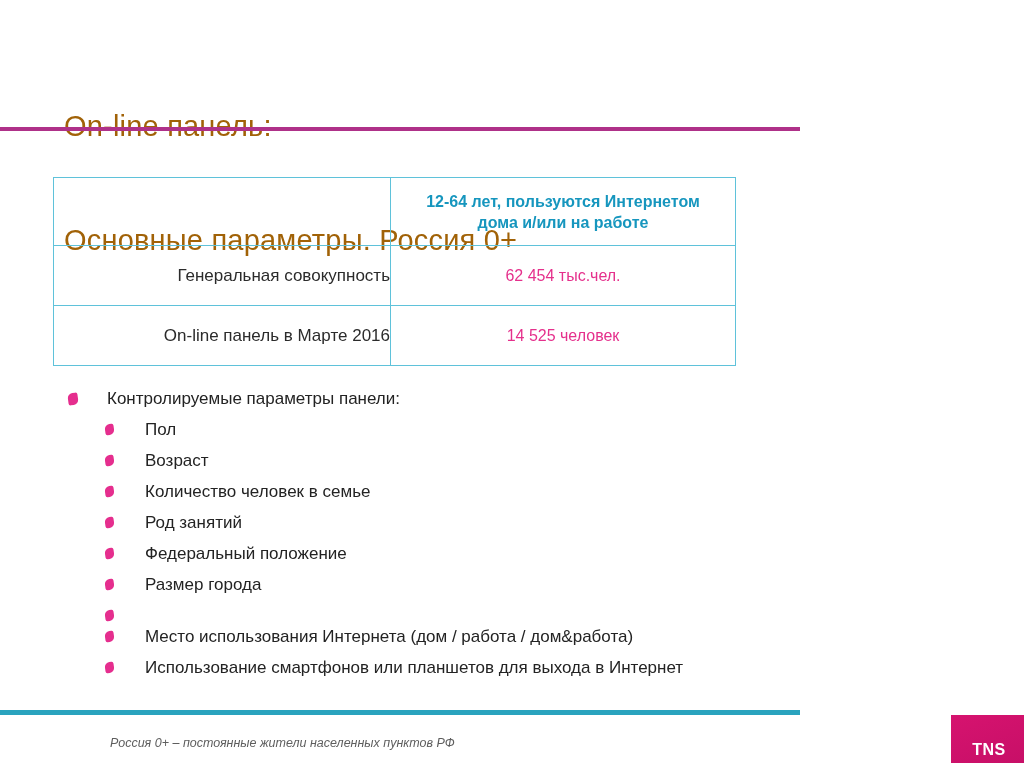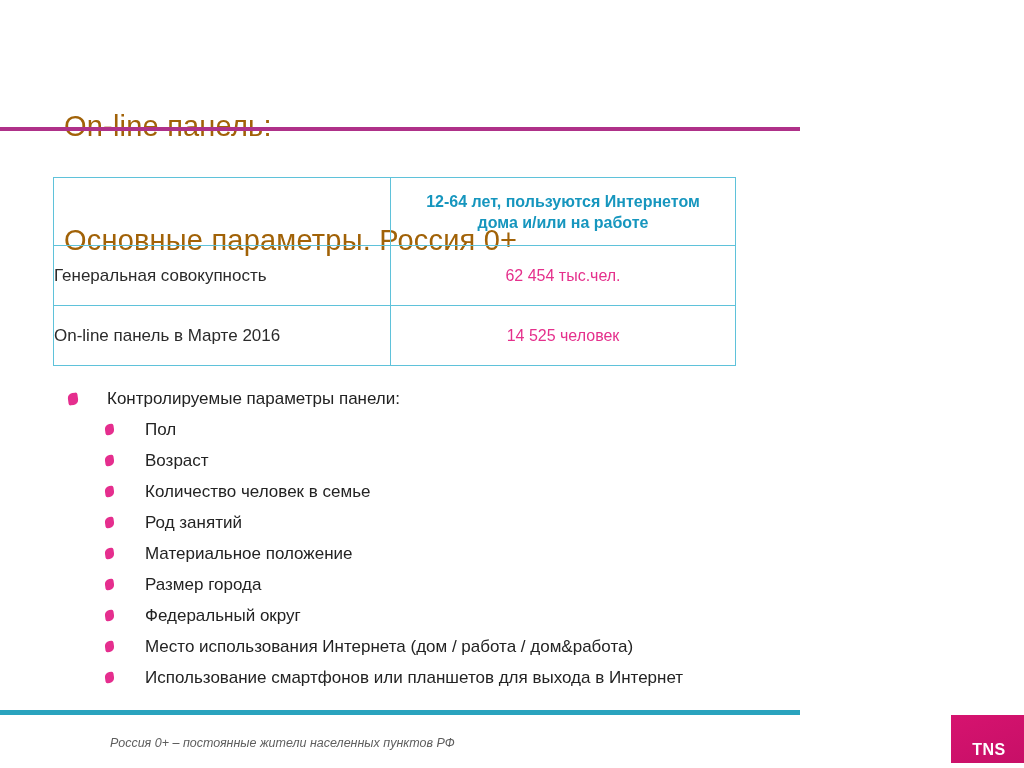--- a/index.html
+++ b/index.html
@@ -62,21 +62,21 @@
     line-height: 21px;
     text-align: center;
     padding: 4px 10px;
   }
   .cell-header .hl1, .cell-header .hl2 { display: block; }
 
   .cell-rowlabel {
     color: #2B2B2B;
     font-size: 17px;
     font-weight: 400;
-    text-align: left;
+    text-align: right;
     padding: 0 12px 0 12px;
   }
   .cell-value {
     color: #E5308C;
     font-size: 16px;
     font-weight: 400;
     text-align: center;
     padding: 0 8px;
   }
 
@@ -206,29 +206,28 @@
   <div class="bullet-row level-2">
     <span class="bullet-mark"></span>
     <span class="bullet-text">Количество человек в семье</span>
   </div>
   <div class="bullet-row level-2">
     <span class="bullet-mark"></span>
     <span class="bullet-text">Род занятий</span>
   </div>
   <div class="bullet-row level-2">
     <span class="bullet-mark"></span>
-    <span class="bullet-text">Материальное положение</span>
+    <span class="bullet-text">Федеральный положение</span>
   </div>
   <div class="bullet-row level-2">
     <span class="bullet-mark"></span>
     <span class="bullet-text">Размер города</span>
   </div>
   <div class="bullet-row level-2">
     <span class="bullet-mark"></span>
-    <span class="bullet-text">Федеральный округ</span>
   </div>
   <div class="bullet-row level-2">
     <span class="bullet-mark"></span>
     <span class="bullet-text">Место использования Интернета (дом / работа / дом&amp;работа)</span>
   </div>
   <div class="bullet-row level-2">
     <span class="bullet-mark"></span>
     <span class="bullet-text">Использование смартфонов или планшетов для выхода в Интернет</span>
   </div>
 

